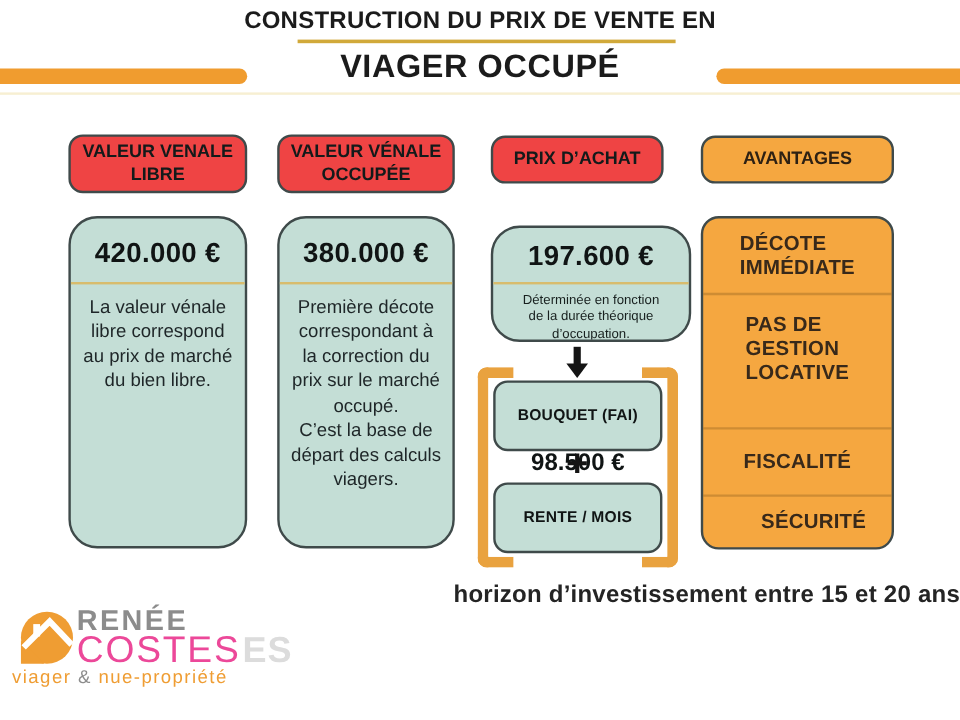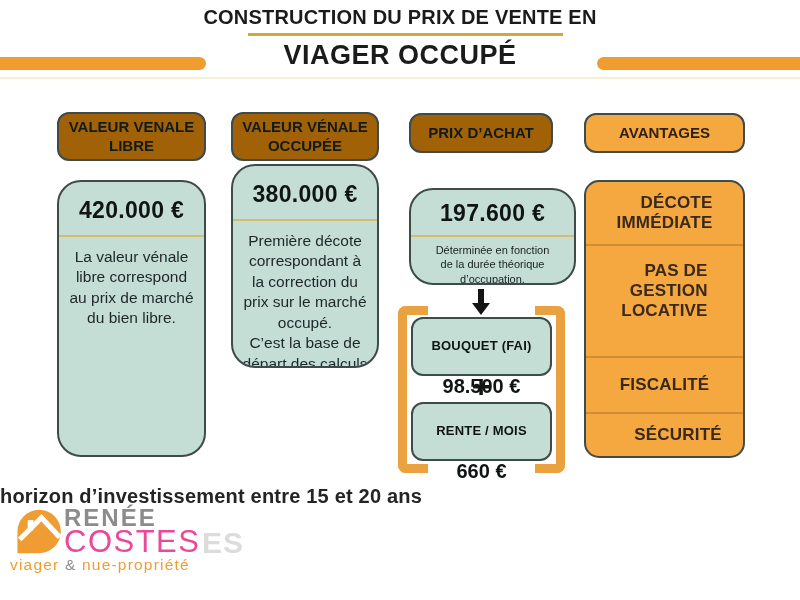--- a/index.html
+++ b/index.html
@@ -17,33 +17,33 @@
     background:#d1a93a; }
   .title2 { position:absolute; top:40px; left:0; right:0; text-align:center;
     font-size:27px; font-weight:bold; color:#1b1b1b; letter-spacing:.5px; }
   .bar-left  { position:absolute; top:57px; left:0;  width:206px; height:13px;
     background:#f09c2f; border-radius:0 8px 8px 0; }
   .bar-right { position:absolute; top:57px; right:0; width:203px; height:13px;
     background:#f09c2f; border-radius:8px 0 0 8px; }
   .faint-rule { position:absolute; top:77px; left:0; right:0; height:2px; background:#f7efd2; }
 
   
-  .pill { position:absolute; background:#a16207; border:2px solid #3f4a4a; border-radius:12px;
+  .pill { position:absolute; background:#ef4444; border:2px solid #3f4a4a; border-radius:12px;
     display:flex; align-items:center; justify-content:center; text-align:center;
     font-weight:bold; font-size:15px; line-height:1.25; color:#131a1a; }
   .pill.c1 { left:57px;  top:112px; width:149px; height:49px; }
   .pill.c2 { left:231px; top:112px; width:148px; height:49px; }
   .pill.c3 { left:409px; top:113px; width:144px; height:40px; }
   .pill.c4 { left:584px; top:113px; width:161px; height:40px; background:#f5a740; color:#2e2113; }
 
   
   .bigbox { position:absolute; background:#c4ded6; border:2px solid #3f4a4a; border-radius:24px;
     overflow:hidden; }
   .bigbox.c1 { left:57px;  top:180px; width:149px; height:277px; }
-  .bigbox.c2 { left:231px; top:164px; width:148px; height:204px; }
+  .bigbox.c2 { left:231px; top:180px; width:148px; height:277px; }
   .bigbox.c3 { left:409px; top:188px; width:167px; height:97px; }
   .amount { text-align:center; font-size:23px; font-weight:bold; color:#101414;
     padding:15px 0 11px; letter-spacing:.3px; }
   .bigbox.c3 .amount { padding:10px 0 8px; }
   .gold-div { height:2px; background:#d8bc6d; }
   .desc { text-align:center; font-size:15.5px; line-height:1.32; color:#1e2628;
     padding:10px 4px 0; }
   .desc.small { font-size:11px; line-height:1.3; padding-top:6px; color:#18201f; }
 
   
@@ -67,30 +67,30 @@
   .smallbox.rente   { left:411px; top:402px; width:141px; height:59px; }
   .smallbox .lbl { font-size:13px; font-weight:bold; color:#101414; padding-top:19px; letter-spacing:.2px; }
   .smallbox .val { font-size:20px; font-weight:bold; color:#101414; padding-top:2px;margin-top:20px; }
   .plus { position:absolute; left:409px; top:371px; width:144px; height:30px; text-align:center;
     font-size:32px; line-height:30px; font-weight:bold; color:#141414; }
 
   
   .advbox { position:absolute; left:584px; top:180px; width:161px; height:278px;
     background:#f5a740; border:2px solid #3f4a4a; border-radius:15px;
     display:flex; flex-direction:column; overflow:hidden; }
-  .adv-item { display:flex; align-items:center; justify-content:center; text-align:right;
+  .adv-item { display:flex; align-items:center; justify-content:center; text-align:left;
     font-weight:bold; font-size:17px; line-height:1.18; color:#38291a; letter-spacing:.2px; }
   .adv-item + .adv-item { border-top:2px solid rgba(90,60,10,.25); }
   .adv-item.a1 { height:62px; }
   .adv-item.a2 { height:92px; }
   .adv-item.a3 { height:56px;margin-top:20px; }
   .adv-item.a4 { flex:1;padding-left:27px; }
 
   
-  .note { position:absolute; top:485px; left:0; right:0; text-align:left;
+  .note { position:absolute; top:485px; left:0; right:0; text-align:right;
     font-size:20px; font-weight:bold; color:#242424; z-index:1; letter-spacing:.2px; }
   .ghost { position:absolute; left:202px; top:526px; font-size:30px; font-weight:bold;
     color:#dcdcdc; letter-spacing:1px; z-index:0; }
 
   .logo { position:absolute; left:10px; top:500px; width:240px; height:80px; z-index:2; }
   .logo-icon { position:absolute; left:4px; top:4px; width:48px; height:55px; }
   .logo-name1 { position:absolute; left:54px; top:4px; font-size:24px; font-weight:bold;
     color:#8c8c8c; letter-spacing:2px; }
   .logo-name2 { position:absolute; left:54px; top:24px; font-size:31px; font-weight:normal;
     color:#ec4899; letter-spacing:1.5px; }
@@ -155,21 +155,20 @@
 
   <div class="smallbox bouquet">
     <div class="lbl">BOUQUET (FAI)</div>
     <div class="val">98.500 €</div>
   </div>
 
   <div class="plus">+</div>
 
   <div class="smallbox rente">
     <div class="lbl">RENTE / MOIS</div>
-    <div class="val">660 €</div>
   </div>
 
   <div class="advbox">
     <div class="adv-item a1 pre">DÉCOTE
 IMMÉDIATE</div>
     <div class="adv-item a2 pre">PAS DE
 GESTION
 LOCATIVE</div>
     <div class="adv-item a3">FISCALITÉ</div>
     <div class="adv-item a4">SÉCURITÉ</div>

